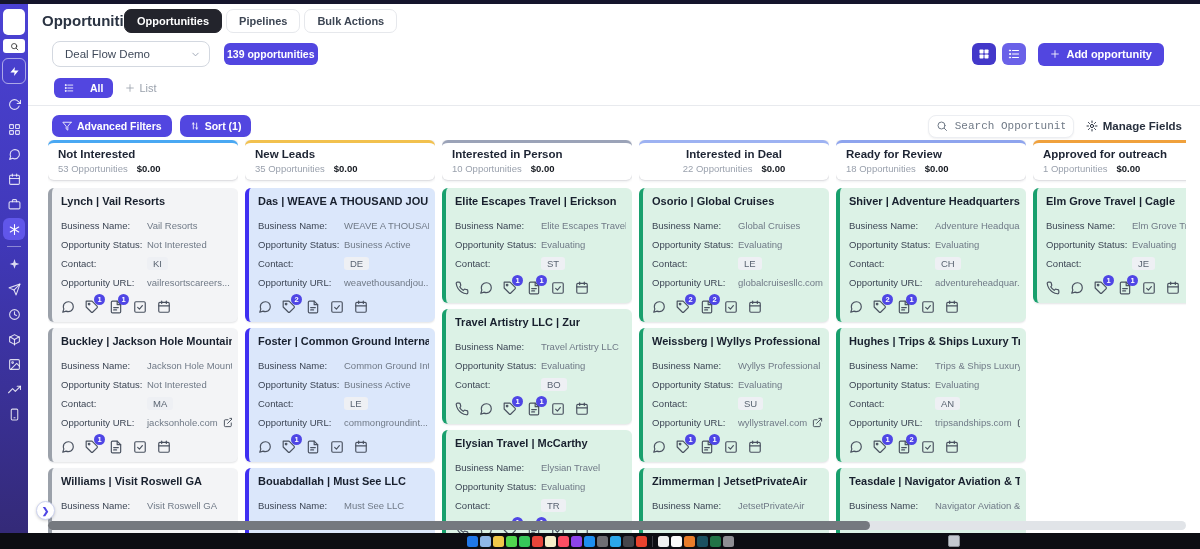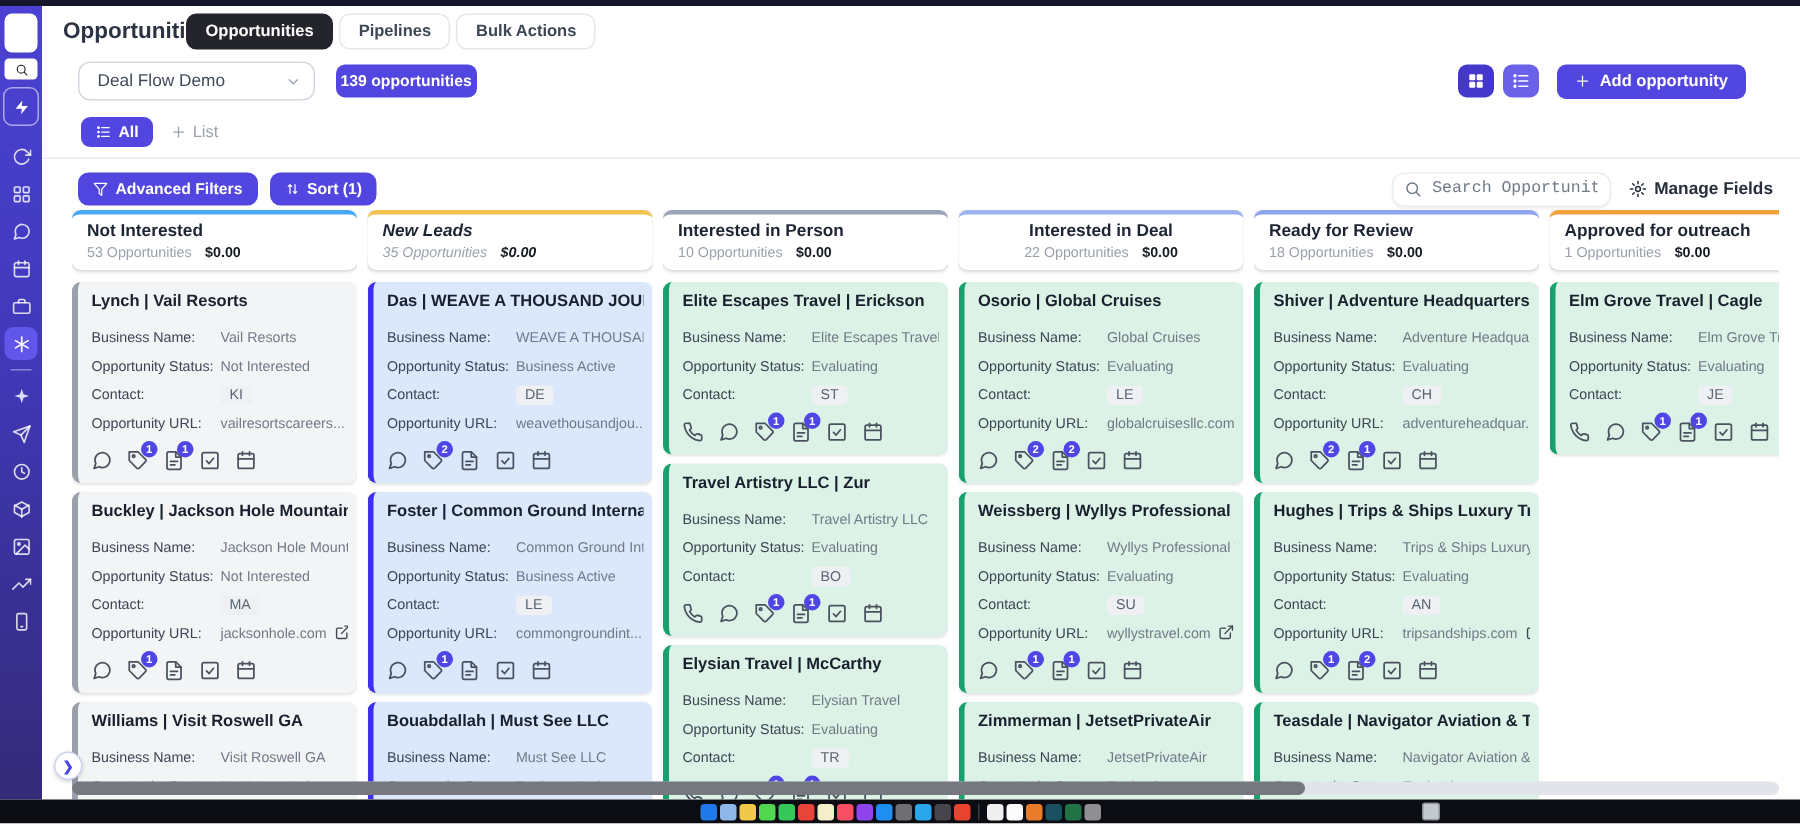--- a/index.html
+++ b/index.html
@@ -40,21 +40,21 @@
   .r2-right{margin-left:auto;display:flex;align-items:center;gap:6px}
   .iconbtn{width:24px;height:22px;border-radius:6px;display:flex;align-items:center;justify-content:center;color:#fff}
   .iconbtn .ic{width:12px;height:12px}
   .iconbtn.gridb{background:#4338ca}
   .iconbtn.listb{background:#6a61e8}
   .addbtn{background:#5246e0;color:#fff;height:23px;padding:0 12px;border-radius:6px;font-size:11px;
           font-weight:bold;display:flex;align-items:center;gap:6px;margin-left:6px}
   .addbtn .ic{width:10px;height:10px}
   .row3{position:absolute;top:74px;left:26px;display:flex;align-items:center;gap:12px}
   .allbtn{background:#5246e0;color:#fff;height:20px;padding:0 10px;border-radius:6px;font-size:10.5px;
-          font-weight:bold;display:flex;align-items:center;gap:5px}
+          font-weight:bold;display:flex;align-items:center;gap:16px}
   .allbtn .ic{width:10px;height:10px}
   .addlist{color:#9aa1ac;font-size:11px;display:flex;align-items:center;gap:4px}
   .addlist .ic{width:10px;height:10px}
   .divider-h{position:absolute;top:101px;left:0;right:0;border-top:1px solid #e8eaee}
   .row4{position:absolute;top:110px;left:24px;right:18px;height:24px;display:flex;align-items:center;gap:8px}
   .purplebtn{background:#5246e0;color:#fff;height:22px;padding:0 10px;border-radius:7px;font-size:10.5px;
              font-weight:bold;display:flex;align-items:center;gap:5px}
   .purplebtn .ic{width:10px;height:10px}
   .r4-right{margin-left:auto;display:flex;align-items:center;gap:12px}
   .searchwrap{position:relative}
@@ -460,21 +460,21 @@
             </div>
           </div>
           <div class="card gray">
             <div class="card-title">Williams | Visit Roswell GA</div>
             <div class="crow"><span class="clabel">Business Name:</span><span class="cval">Visit Roswell GA</span></div>
             <div class="crow"><span class="clabel">Opportunity Status:</span><span class="cval">Not Interested</span></div>
           </div>
         </div>
       </div>
       <div class="column">
-        <div class="col-head" style="border-top-color: rgb(242, 193, 78); font-style: italic;">
+        <div class="col-head" style="border-top-color: rgb(242, 193, 78);">
           <div class="col-name">New Leads</div>
           <div class="col-sub"><span>35 Opportunities</span><span class="col-amount">$0.00</span></div>
         </div>
         <div class="cards">
           <div class="card blue">
             <div class="card-title">Das | WEAVE A THOUSAND JOUR...</div>
             <div class="crow"><span class="clabel">Business Name:</span><span class="cval">WEAVE A THOUSAND J...</span></div>
             <div class="crow"><span class="clabel">Opportunity Status:</span><span class="cval">Business Active</span></div>
             <div class="crow"><span class="clabel">Contact:</span><span class="chip">DE</span></div>
             <div class="crow urlrow"><span class="clabel">Opportunity URL:</span><span class="cval">weavethousandjou...</span></div>

